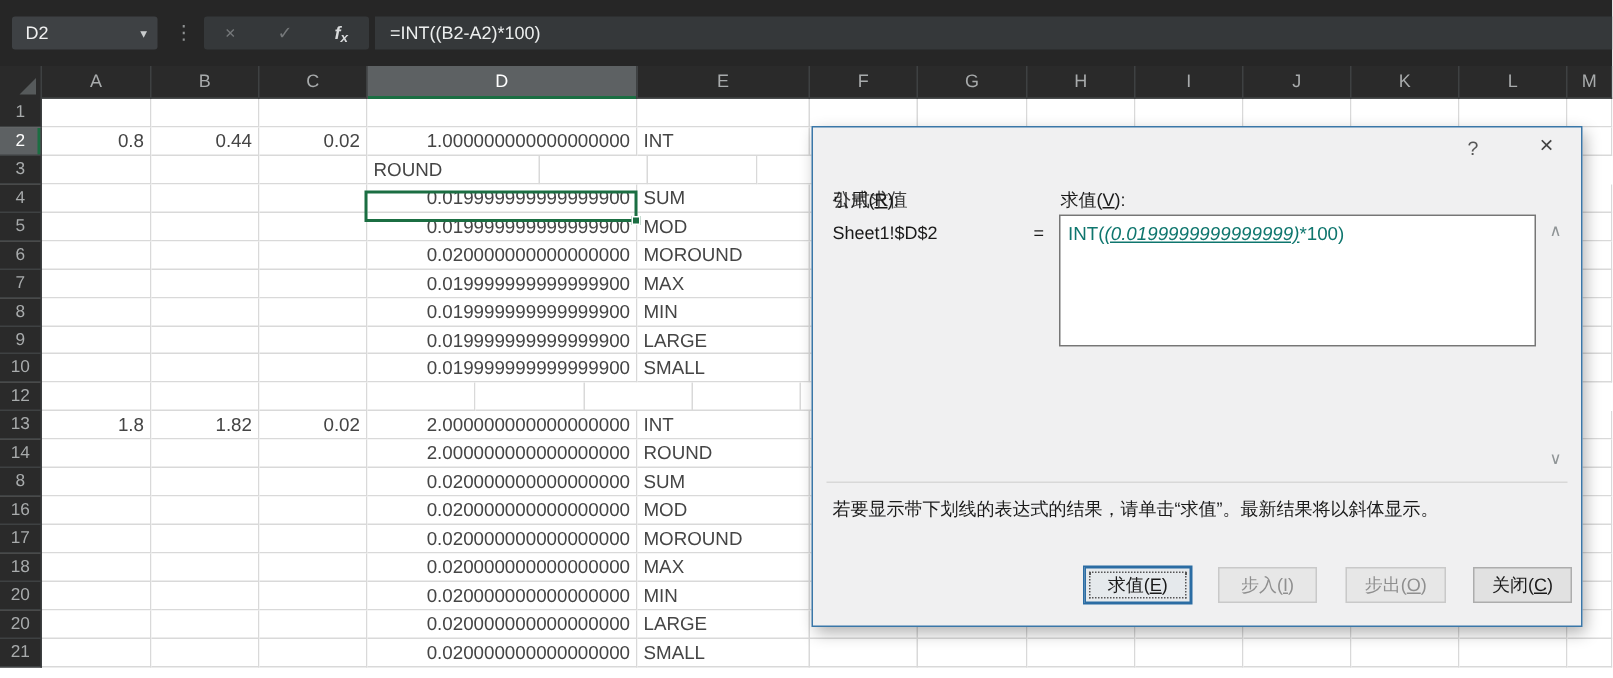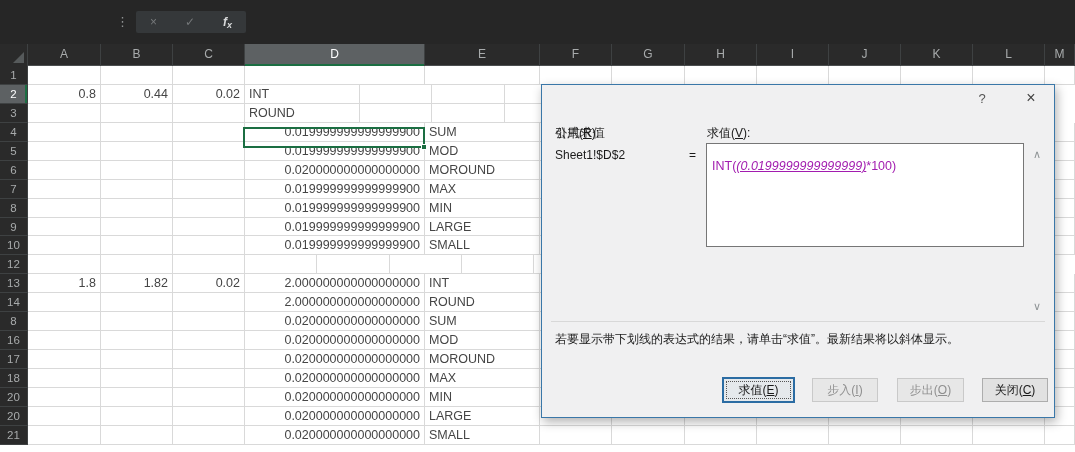--- a/index.html
+++ b/index.html
@@ -49,22 +49,22 @@
   
   .dlg { position:absolute; left:541px; top:84px; width:514px; height:334px; z-index:40;
          background:#f0f0f1; border:1px solid #3a77a8; box-shadow:2px 4px 10px rgba(0,0,0,0.3);
          font-size:12px; color:#1a1a1a; }
   .dlg-title { position:absolute; left:13px; top:7px; font-size:12.5px; color:#404040;margin-top:33px; }
   .dlg-help { position:absolute; right:64px; top:6px; color:#555; font-size:13px; width:16px; text-align:center; cursor:default; }
   .dlg-close { position:absolute; right:14px; top:4px; color:#444; font-size:16px; width:18px; text-align:center; cursor:default; }
   .lbl { position:absolute; font-size:12px; color:#1a1a1a; }
   .refval { position:absolute; left:13px; top:63px; font-size:12px; color:#1a1a1a; }
   .eq { position:absolute; left:147px; top:63px; color:#1a1a1a; }
-  .evalbox { position:absolute; left:164px; top:58px; width:318px; height:104px; background:#fff;
-             border:1px solid #767676; padding:15px 5px; font-size:12.5px; color:#a21caf; white-space:pre; }
+  .evalbox { position:absolute; left:164px; top:58px; width:318px; height:88px; background:#fff;
+             border:1px solid #767676; padding:5px 5px; font-size:12.5px; color:#0f766e; white-space:pre; }
   .evalbox .ulit { font-style:italic; text-decoration:underline; }
   .scr { position:absolute; color:#8f9496; font-size:11px; line-height:11px; width:14px; text-align:center; }
   .scr.up { left:488px; top:64px; }
   .scr.dn { left:488px; top:216px; }
   .sep { position:absolute; left:9px; right:9px; top:236px; border-top:1px solid #d8d8d8; }
   .hint { position:absolute; left:13px; top:246px; width:486px; font-size:12px; color:#1a1a1a; }
   .btn { position:absolute; top:293px; height:24px; background:#e1e1e1; border:1px solid #adadad;
          font-size:12px; color:#1a1a1a; text-align:center; line-height:21px;
          font-family:"Liberation Sans","DejaVu Sans",sans-serif; }
   .btn .u { text-decoration:underline; }
@@ -74,26 +74,31 @@
   .b-in   { left:270px; width:66px; }
   .b-out  { left:355px; width:67px; }
   .b-close{ left:440px; width:66px; }
 </style>
 </head>
 <body>
 
 <div class="stage">
 
   <div class="topbar">
+    <div class="namebox">
+      <span>D2</span>
+      <span class="arr">▾</span>
+    </div>
     <div class="vdots">⋮</div>
     <div class="fxpanel">
       <span class="dim">×</span>
       <span class="dim">✓</span>
       <span class="fx"><span>f</span><span class="sub">x</span></span>
     </div>
+    <div class="fbar">=INT((B2-A2)*100)</div>
   </div>
 
   <div class="sheet">
     <div class="chrow">
       <div class="corner">
           <div class="tri"></div>
         </div>
     <div class="ch" style="width: 73px;">A</div>
         <div class="ch" style="width: 72px;">B</div>
         <div class="ch" style="width: 72px;">C</div>
@@ -123,20 +128,21 @@
           <div class="cell" style="width: 72px;"></div>
           <div class="cell" style="width: 72px;"></div>
           <div class="cell" style="width: 72px;"></div>
           <div class="cell" style="width: 30px;"></div>
         </div>
         <div class="row">
           <div class="rh sel">2</div>
           <div class="cell num" style="width: 73px;">0.8</div>
           <div class="cell num" style="width: 72px;">0.44</div>
           <div class="cell num" style="width: 72px;">0.02</div>
+          <div class="cell num" style="width: 180px;">1.000000000000000000</div>
           <div class="cell" style="width: 115px;">INT</div>
           <div class="cell" style="width: 72px;"></div>
           <div class="cell" style="width: 73px;"></div>
           <div class="cell" style="width: 72px;"></div>
           <div class="cell" style="width: 72px;"></div>
           <div class="cell" style="width: 72px;"></div>
           <div class="cell" style="width: 72px;"></div>
           <div class="cell" style="width: 72px;"></div>
           <div class="cell" style="width: 30px;"></div>
         </div>

